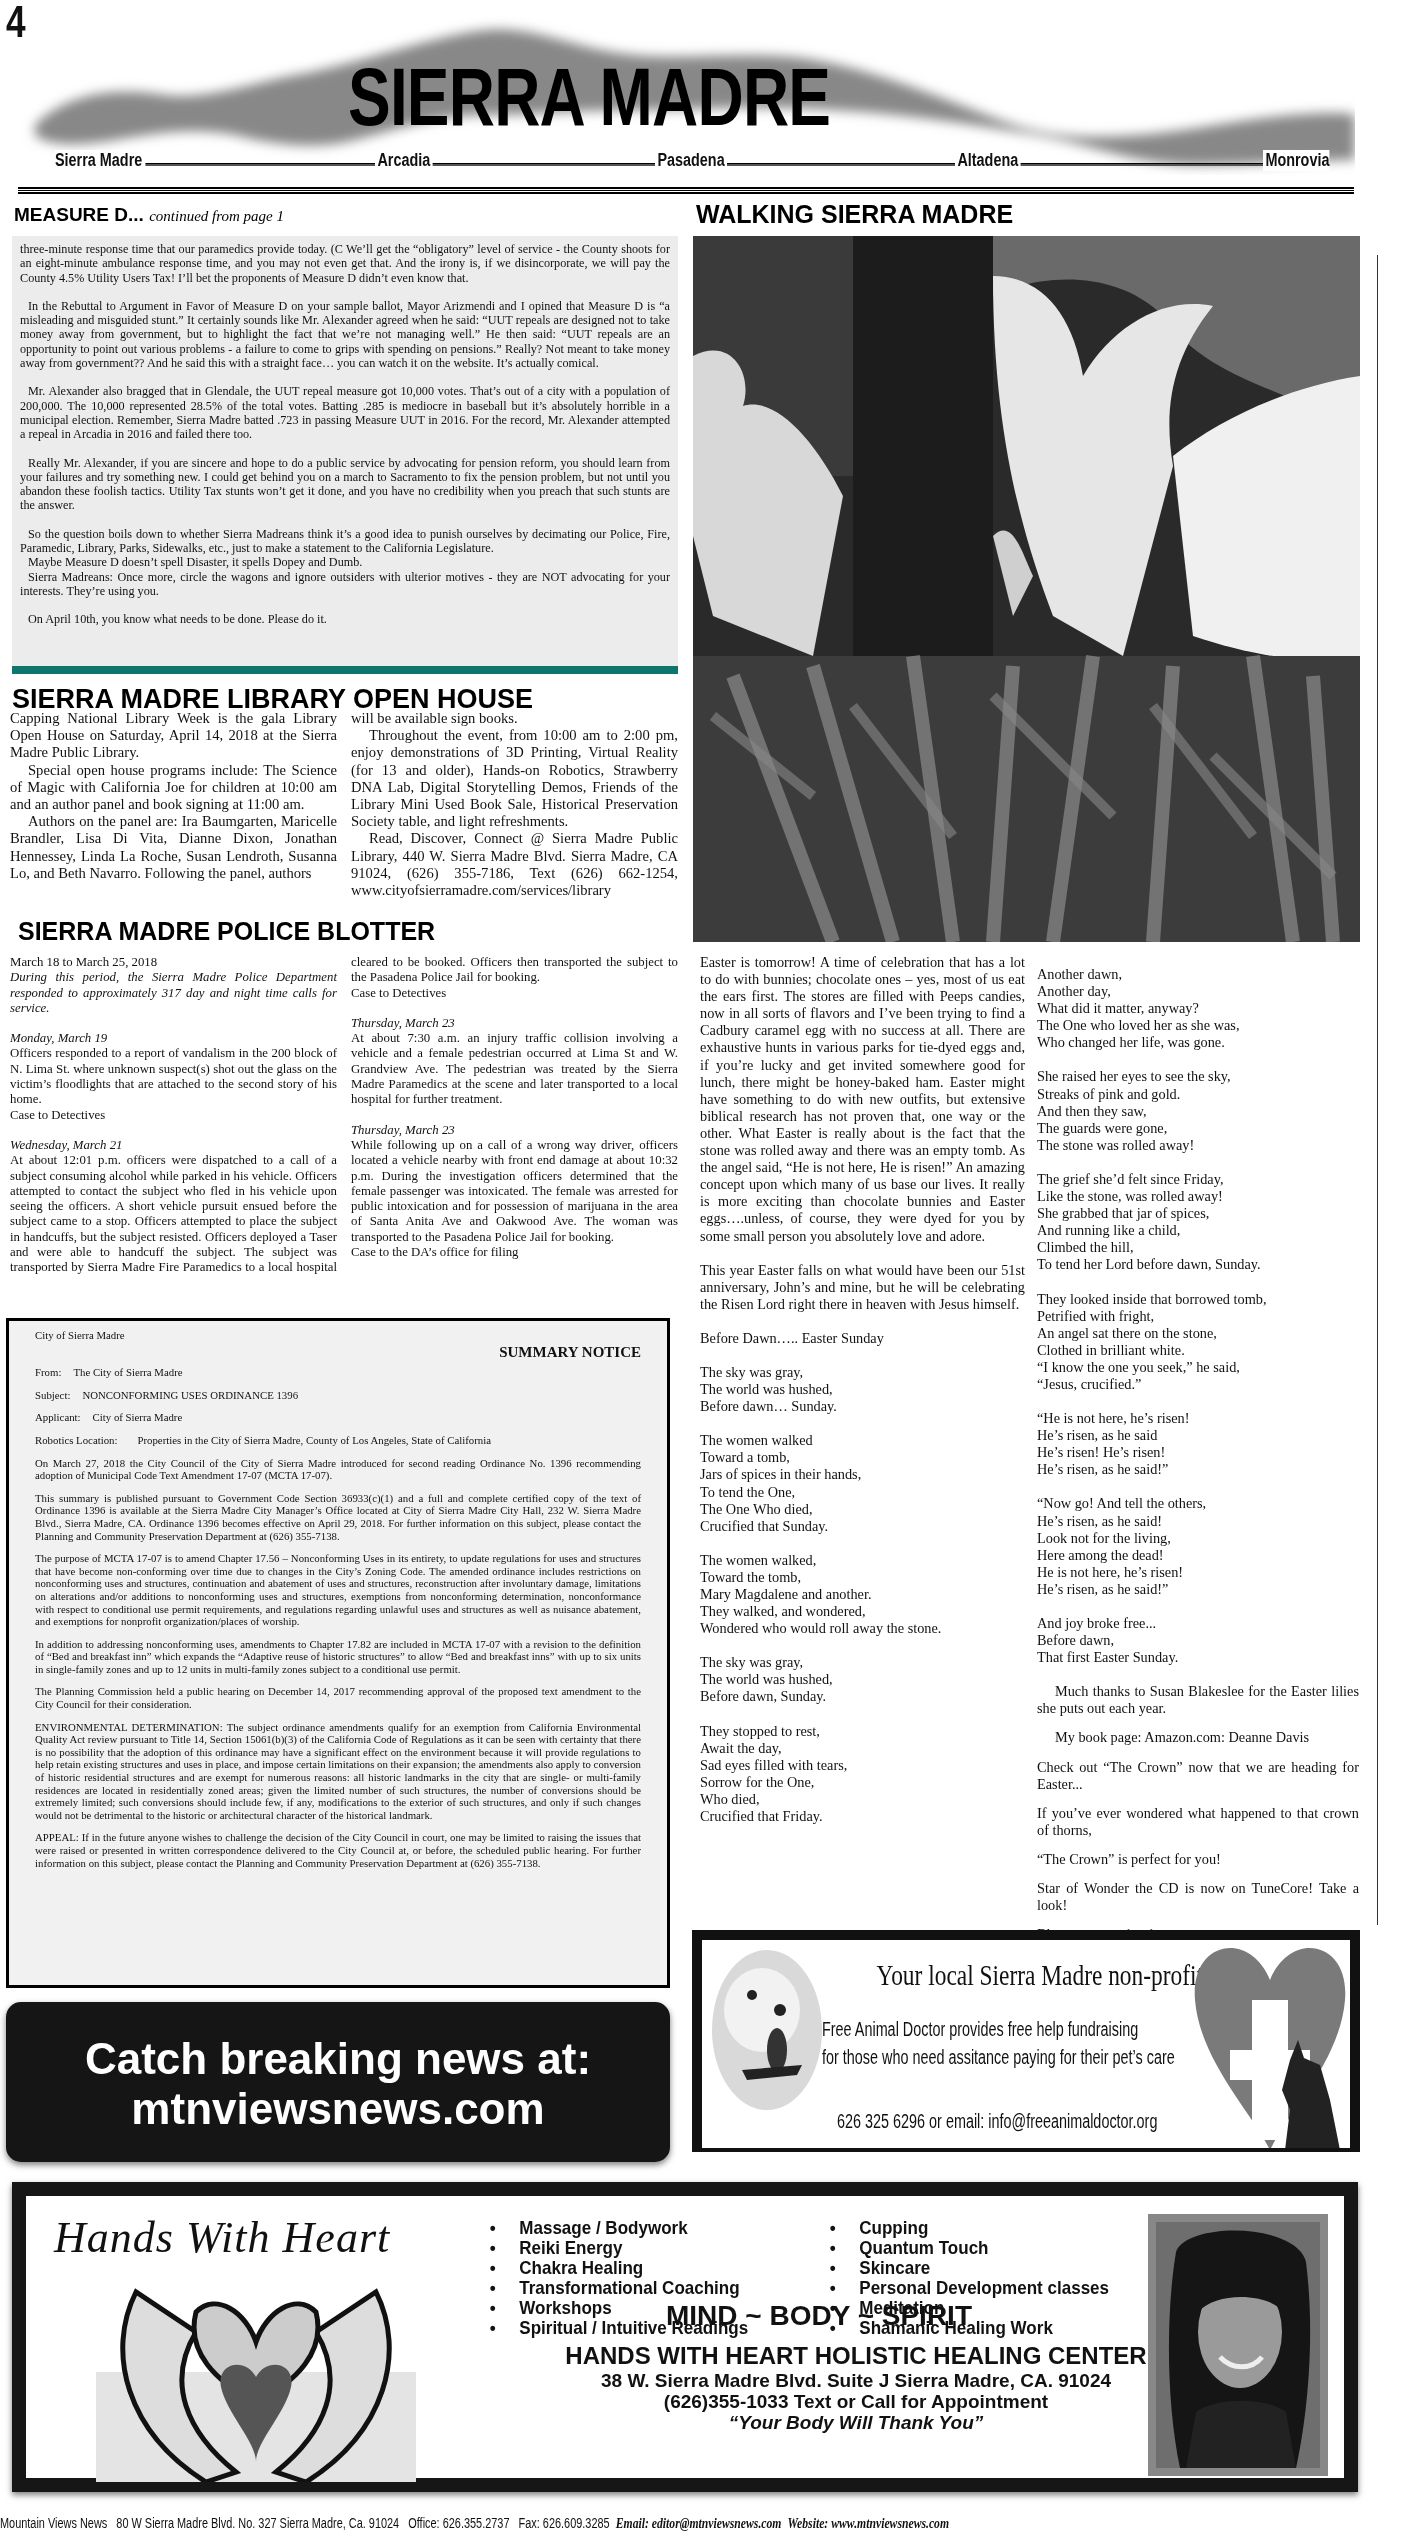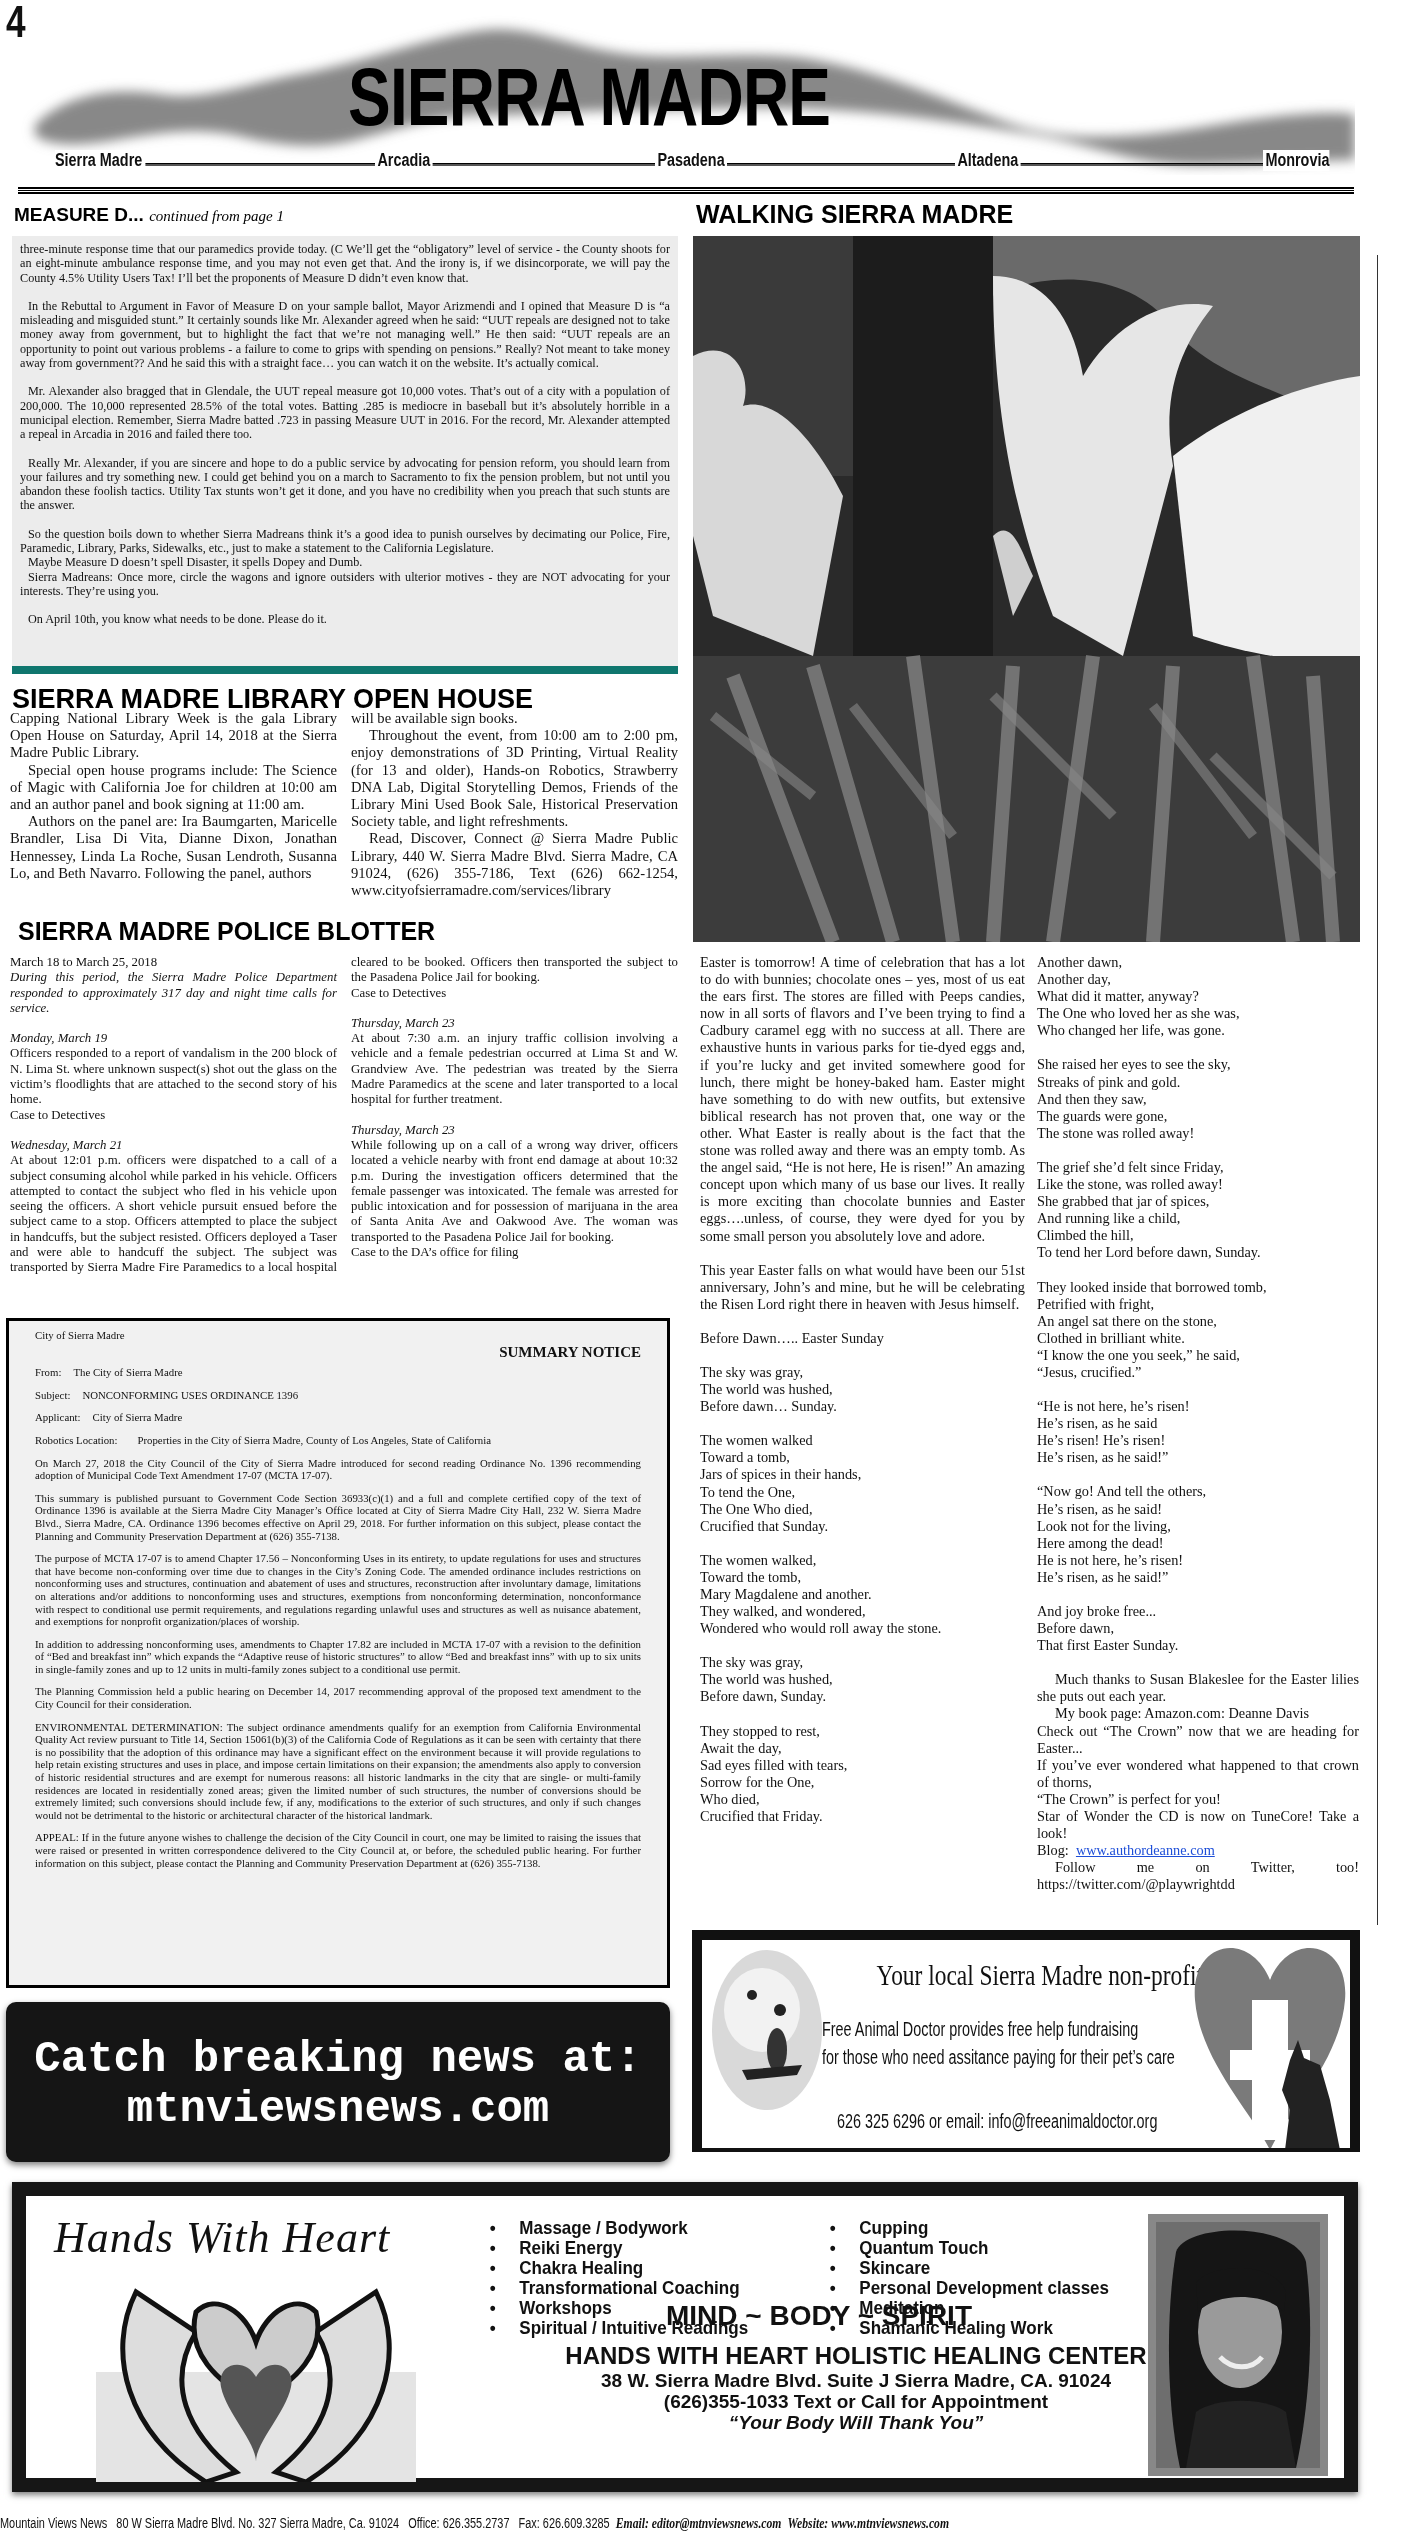--- a/index.html
+++ b/index.html
@@ -37,31 +37,31 @@
   .blotter p { text-indent: 0; }
   .blotter .gap { height: 15px; }
   .blotter em { font-style: italic; }
   .notice-full { position: absolute; left: 6px; top: 1318px; width: 664px; height: 670px; border: 3px solid #000; background: #f1f1f1; padding: 8px 26px; font-size: 10.8px; line-height: 12.6px; text-align: justify; font-family: "Liberation Serif", serif; }
   .notice-full p { margin-bottom: 10px; }
   .notice-full .nt-title { text-align: right; font-weight: bold; font-size: 15px; margin: 4px 0 8px; }
   .notice-full .row { margin-bottom: 10px; }
   .notice-full .row .lbl { display: inline-block; margin-right: 12px; }
 
   
-  .breaking { position: absolute; left: 6px; top: 2002px; width: 664px; height: 160px; background: #151515; border-radius: 10px; box-shadow: 0 3px 6px rgba(0,0,0,0.5); color: #fff; font-family: Liberation Mono, monospace; font-weight: bold; text-align: center; }
+  .breaking { position: absolute; left: 6px; top: 2002px; width: 664px; height: 160px; background: #151515; border-radius: 15px; box-shadow: 0 3px 6px rgba(0,0,0,0.5); color: #fff; font-family: Liberation Sans, sans-serif; font-weight: bold; text-align: center; }
   .breaking .l1 { font-size: 44px; line-height: 50px; margin-top: 32px; }
   .breaking .l2 { font-size: 44px; line-height: 50px; }
 
   
   .photo { position: absolute; left: 693px; top: 236px; width: 667px; height: 706px; background: #222; overflow: hidden; }
   .easter-left { position: absolute; left: 700px; top: 954px; width: 325px; font-size: 14.3px; line-height: 17.1px; text-align: justify; }
   .easter-left p { margin-bottom: 17px; }
   .poem p { margin-bottom: 17px; text-align: left; white-space: pre-line; }
   .easter-right { position: absolute; left: 1037px; top: 954px; width: 322px; font-size: 14.3px; line-height: 17.1px; }
-  .easter-right p { margin-bottom: 17px; white-space: pre-line; }
+  .easter-right p { margin-bottom: 17px; white-space: pre-line; margin-top: 12px; }
   .easter-right .closing p { margin-bottom: 0; text-align: justify; white-space: normal; }
   .easter-right .closing p.ind { text-indent: 18px; }
   .easter-right a { color: #1d4ed8; text-decoration: underline; }
   .right-rule { position: absolute; left: 1377px; top: 255px; width: 1px; height: 1670px; background: #333; }
 
   
   .ad-animal { position: absolute; left: 692px; top: 1930px; width: 668px; height: 222px; border: 10px solid #111; border-bottom-width: 4px; background: #fff; overflow: hidden; }
   .ad-animal .head { position: absolute; left: 135px; top: 18px; width: 360px; text-align: center; font-family: "Liberation Serif", serif; font-size: 30px; transform: scaleX(0.78); transform-origin: center top; white-space: nowrap; }
   .ad-animal .body { position: absolute; left: 120px; top: 75px; font-family: "Liberation Sans", sans-serif; font-size: 20px; line-height: 28px; transform: scaleX(0.72); transform-origin: left top; white-space: nowrap; }
   .ad-animal .contact { position: absolute; left: 135px; top: 170px; font-family: "Liberation Sans", sans-serif; font-size: 20px; transform: scaleX(0.72); transform-origin: left top; white-space: nowrap; }

